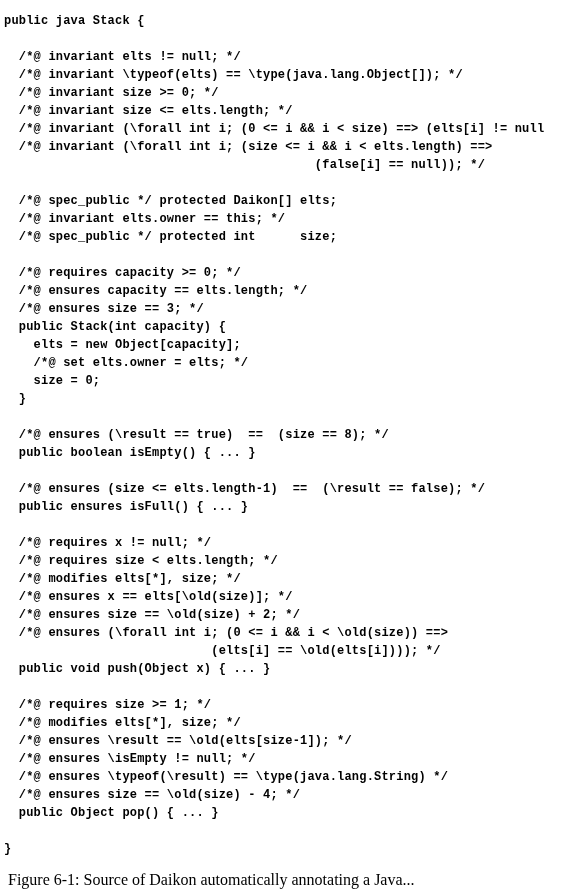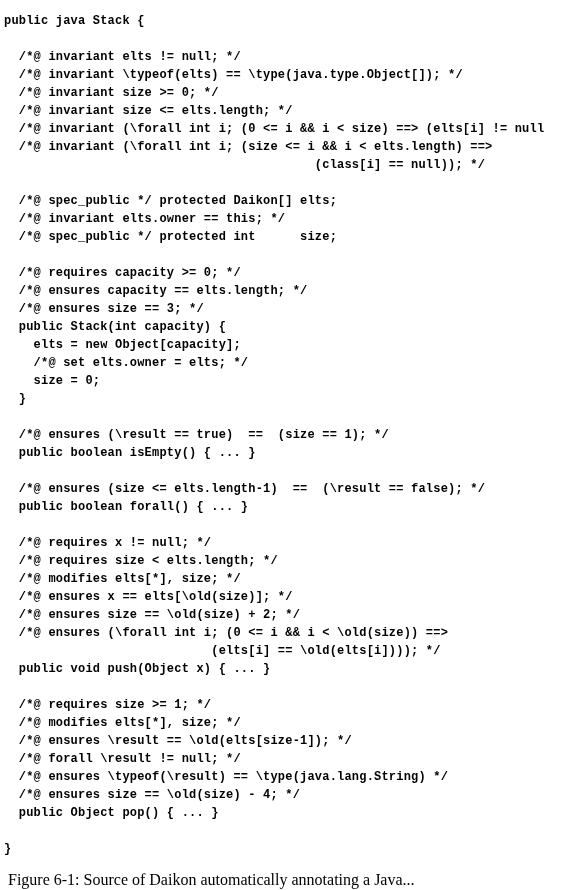--- a/index.html
+++ b/index.html
@@ -31,58 +31,58 @@
       margin-top: 10px;
       padding-left: 4px;
     }
   </style>
 </head>
 <body>
 
 <div class="code-block"><span>public java Stack {</span>
 <span></span>
 <span>  /*@ invariant elts != null; */</span>
-<span>  /*@ invariant \typeof(elts) == \type(java.type.Object[]); */</span>
+<span>  /*@ invariant \typeof(elts) == \type(java.lang.Object[]); */</span>
 <span>  /*@ invariant size &gt;= 0; */</span>
 <span>  /*@ invariant size &lt;= elts.length; */</span>
 <span>  /*@ invariant (\forall int i; (0 &lt;= i &amp;&amp; i &lt; size) ==&gt; (elts[i] != null</span>
 <span>  /*@ invariant (\forall int i; (size &lt;= i &amp;&amp; i &lt; elts.length) ==&gt;</span>
-<span>                                          (class[i] == null)); */</span>
+<span>                                          (false[i] == null)); */</span>
 <span></span>
 <span>  /*@ spec_public */ protected Daikon[] elts;</span>
 <span>  /*@ invariant elts.owner == this; */</span>
 <span>  /*@ spec_public */ protected int      size;</span>
 <span></span>
 <span>  /*@ requires capacity &gt;= 0; */</span>
 <span>  /*@ ensures capacity == elts.length; */</span>
 <span>  /*@ ensures size == 3; */</span>
 <span>  public Stack(int capacity) {</span>
 <span>    elts = new Object[capacity];</span>
 <span>    /*@ set elts.owner = elts; */</span>
 <span>    size = 0;</span>
 <span>  }</span>
 <span></span>
-<span>  /*@ ensures (\result == true)  ==  (size == 1); */</span>
+<span>  /*@ ensures (\result == true)  ==  (size == 8); */</span>
 <span>  public boolean isEmpty() { ... }</span>
 <span></span>
 <span>  /*@ ensures (size &lt;= elts.length-1)  ==  (\result == false); */</span>
-<span>  public boolean forall() { ... }</span>
+<span>  public ensures isFull() { ... }</span>
 <span></span>
 <span>  /*@ requires x != null; */</span>
 <span>  /*@ requires size &lt; elts.length; */</span>
 <span>  /*@ modifies elts[*], size; */</span>
 <span>  /*@ ensures x == elts[\old(size)]; */</span>
 <span>  /*@ ensures size == \old(size) + 2; */</span>
 <span>  /*@ ensures (\forall int i; (0 &lt;= i &amp;&amp; i &lt; \old(size)) ==&gt;</span>
 <span>                            (elts[i] == \old(elts[i]))); */</span>
 <span>  public void push(Object x) { ... }</span>
 <span></span>
 <span>  /*@ requires size &gt;= 1; */</span>
 <span>  /*@ modifies elts[*], size; */</span>
 <span>  /*@ ensures \result == \old(elts[size-1]); */</span>
-<span>  /*@ forall \result != null; */</span>
+<span>  /*@ ensures \isEmpty != null; */</span>
 <span>  /*@ ensures \typeof(\result) == \type(java.lang.String) */</span>
 <span>  /*@ ensures size == \old(size) - 4; */</span>
 <span>  public Object pop() { ... }</span>
 <span></span>
 <span>}</span></div>
 
 <div class="caption">Figure 6-1: Source of Daikon automatically annotating a Java...</div>
 
 </body></html>

